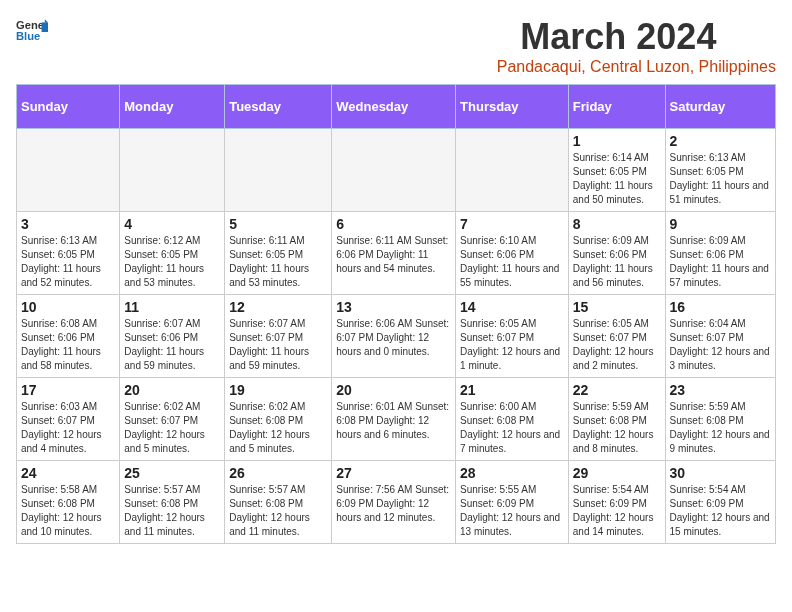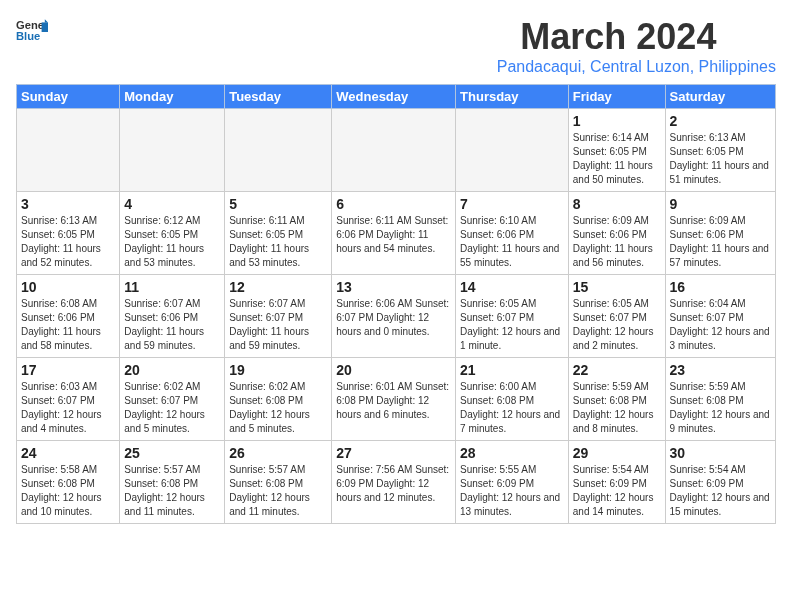--- a/index.html
+++ b/index.html
@@ -28,32 +28,32 @@
     .title-section {
       text-align: center;
     }
     .month-title {
       font-size: 36px;
       font-weight: bold;
       color: #333;
     }
     .subtitle {
       font-size: 16px;
-      color: #3b82f6;
+      color: #c2410c;
       margin-left: 36px;
     }
     table {
       width: 100%;
       border-collapse: collapse;
       font-size: 11px;
     }
     thead tr th {
-      background-color: #3b82f6;
+      background-color: #8b5cf6;
       color: #fff;
-      padding: 4px 4px;
+      padding: 14px 4px;
       text-align: left;
       font-size: 13px;
       font-weight: bold;
       border: 1px solid #b0c4de;
     }
     tbody tr td {
       border: 1px solid #ccc;
       vertical-align: top;
       padding: 4px 4px;
       min-height: 70px;

